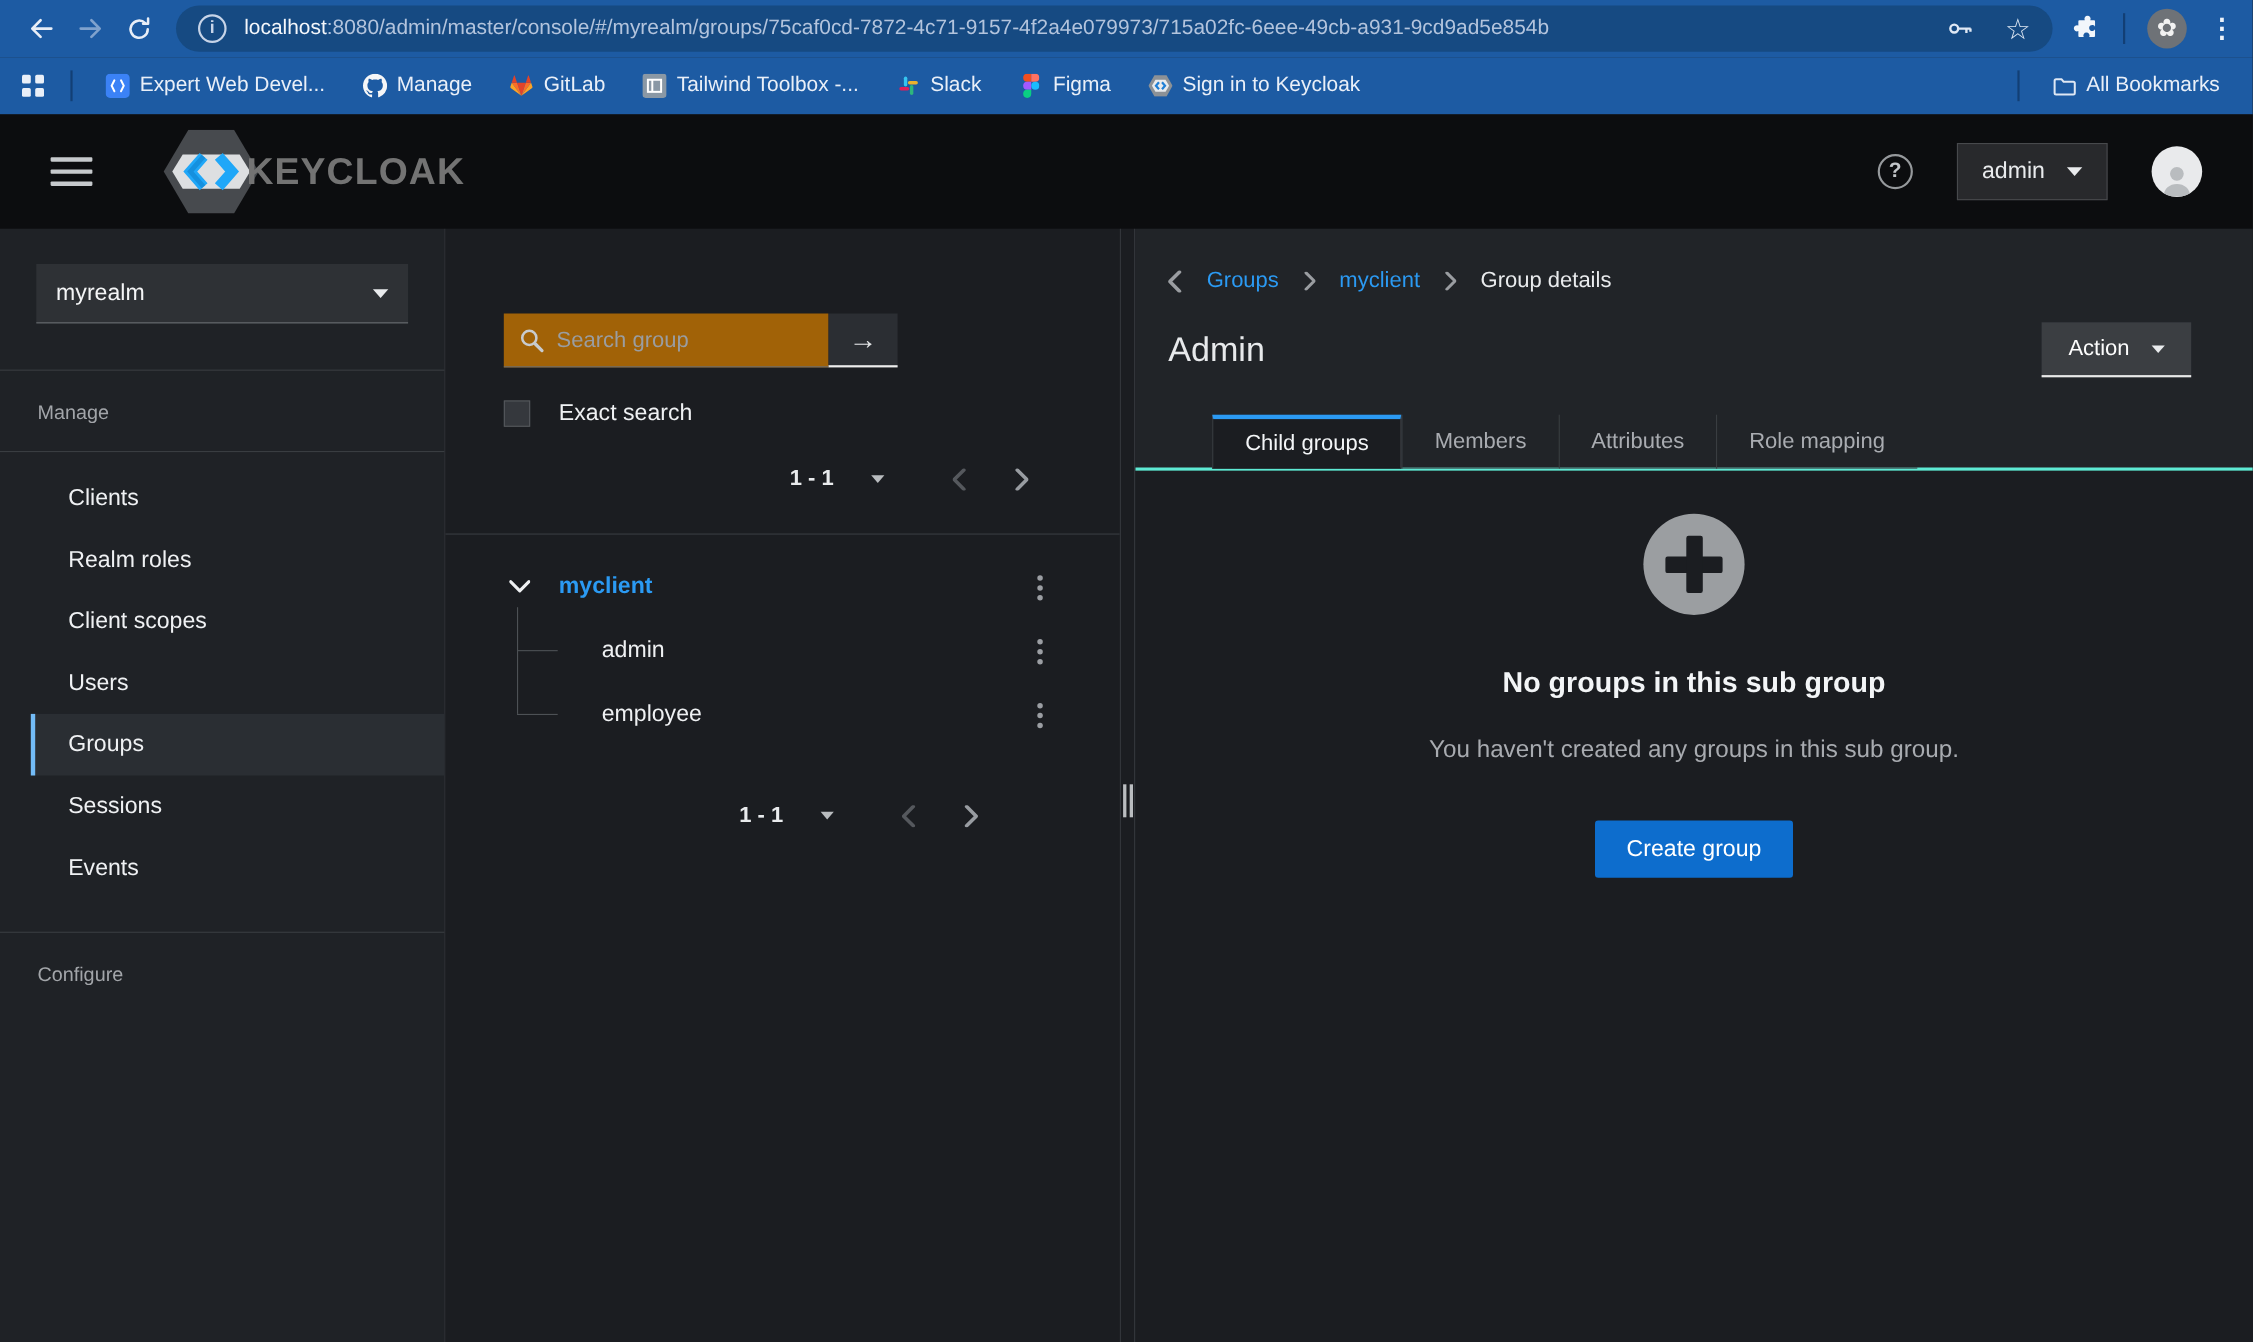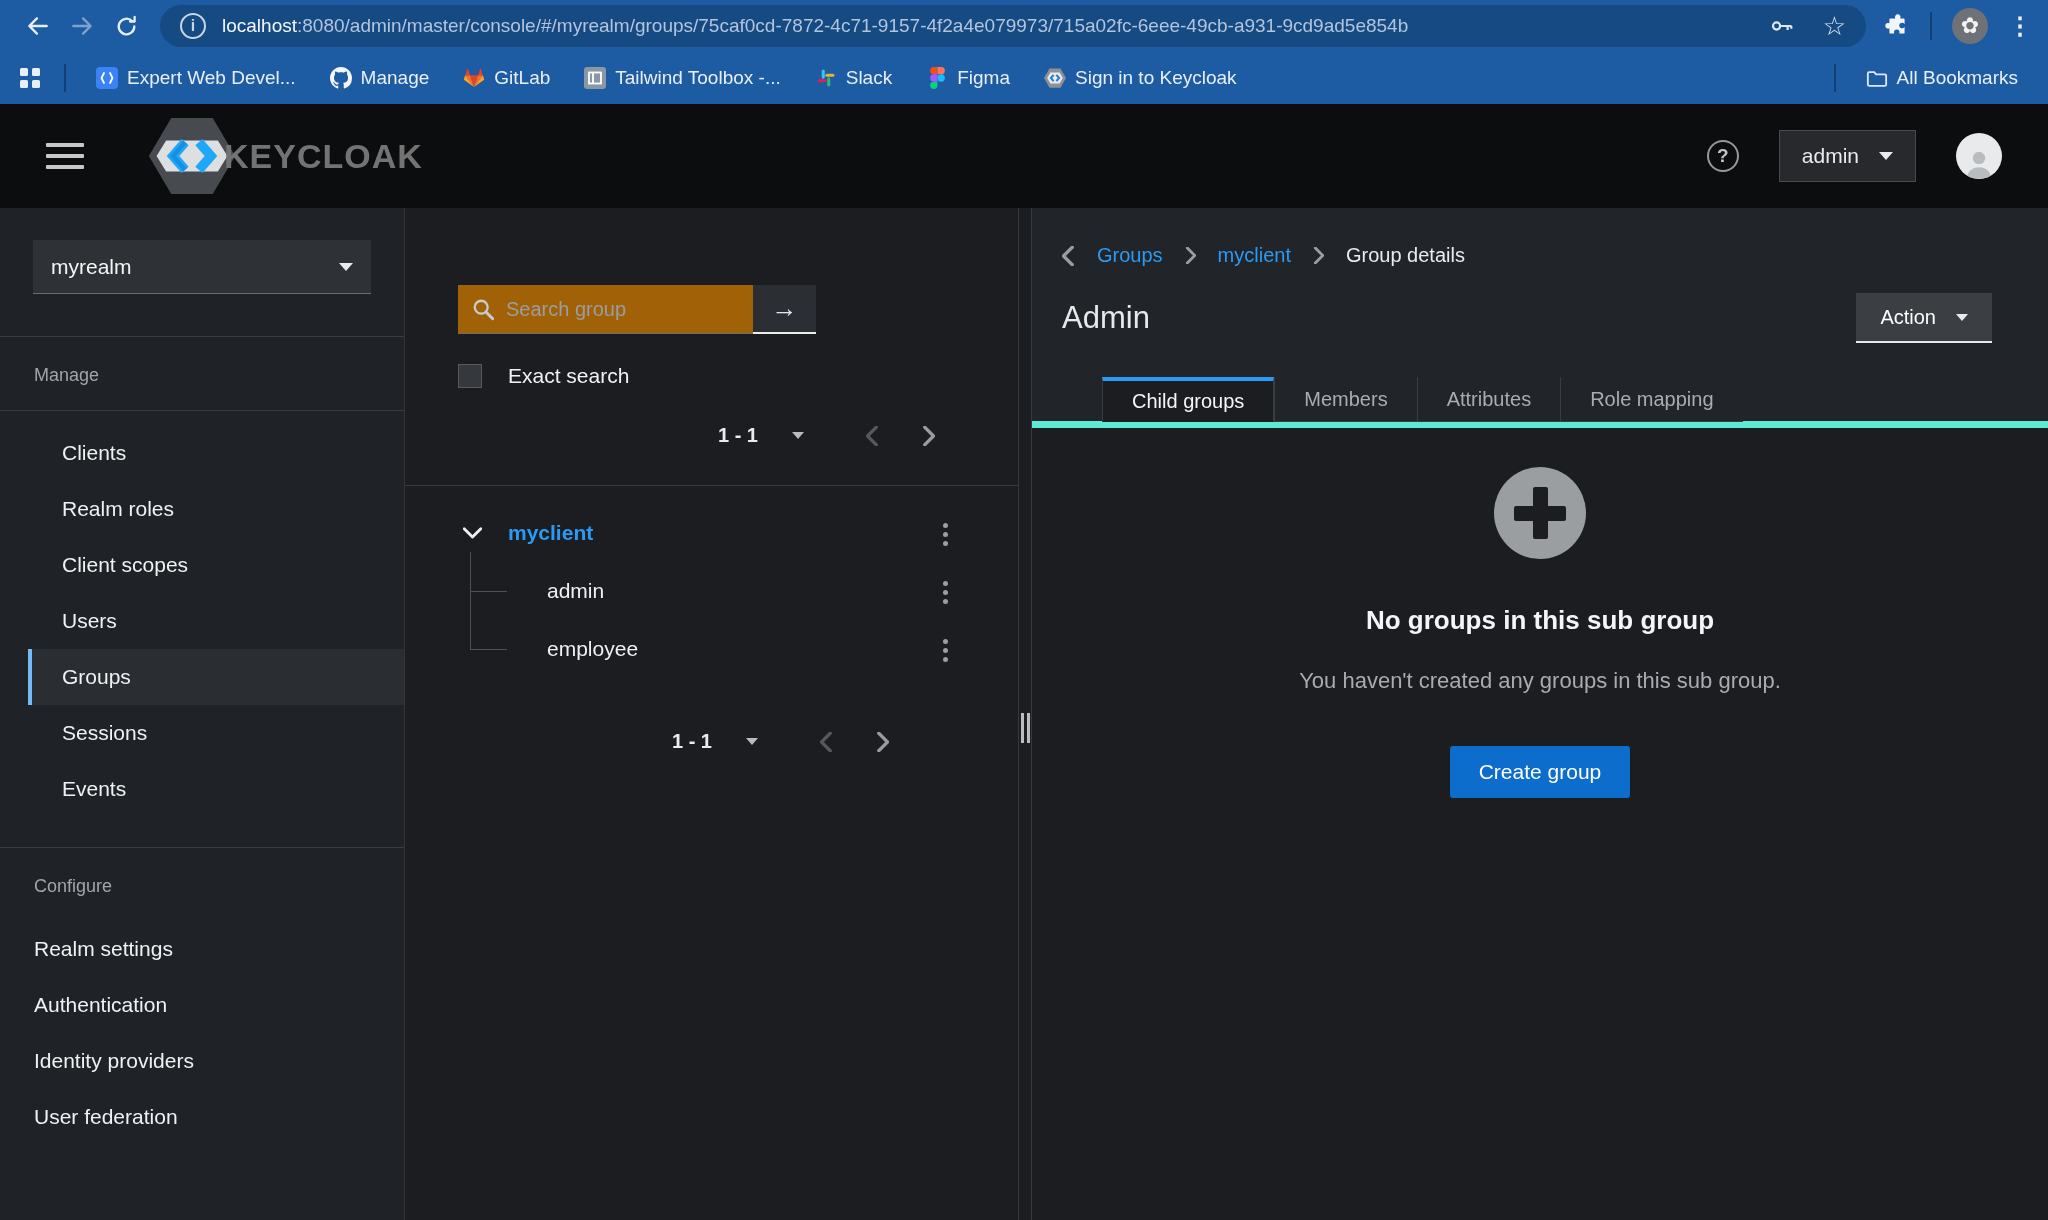--- a/index.html
+++ b/index.html
@@ -106,21 +106,21 @@
   .drag-handle div { width:3px; height:30px; background:#babdc0; }
 
   .right { flex:1; background:#212428; display:flex; flex-direction:column; min-width:0; }
   .breadcrumb { display:flex; align-items:center; gap:22px; padding:36px 0 0 30px; font-size:20px; }
   .bc-link { color:#2b9af3; }
   .bc-cur { color:#e9ebed; }
   .title-row { display:flex; align-items:center; padding:26px 56px 0 30px; }
   .page-title { color:#e7e9eb; font-size:31px; font-weight:400; }
   .action-btn { margin-left:auto; height:50px; background:#3b3e42; border:none; border-bottom:2px solid #e9e9e9;
                 color:#fdfdfd; font-size:20px; display:flex; align-items:center; gap:20px; padding:0 24px; }
-  .tabs { display:flex; margin-top:34px; padding-left:70px; height:51px; border-bottom:7px solid #5eead4; }
+  .tabs { display:flex; margin-top:34px; padding-left:70px; height:51px; border-bottom:3px solid #5eead4; }
   .tab { display:flex; align-items:center; padding:0 29px; font-size:20px; color:#a9acb1; position:relative;
          border-bottom:1px solid #393d41; margin-bottom:-1px; }
   .tab + .tab { border-left:1px solid #393d41; }
   .tab.active { background:#1b1d21; color:#f3f5f7; border-top:4px solid #2b9af3; border-bottom:1px solid #1b1d21;
                 border-left:1px solid #393d41; border-right:1px solid #393d41; }
   .tab-content { flex:1; background:#1b1d21; display:flex; flex-direction:column; align-items:center; padding-top:39px; }
   .plus-circle { width:92px; height:92px; border-radius:50%; background:#9b9ea1; position:relative; }
   .plus-circle::before, .plus-circle::after { content:""; position:absolute; background:#1b1d21; border-radius:2px; }
   .plus-circle::before { width:52px; height:15px; left:20px; top:38.5px; }
   .plus-circle::after { width:15px; height:52px; left:38.5px; top:20px; }
@@ -319,26 +319,20 @@
       <div class="nav-item">Clients</div>
       <div class="nav-item">Realm roles</div>
       <div class="nav-item">Client scopes</div>
       <div class="nav-item">Users</div>
       <div class="nav-item active">Groups</div>
       <div class="nav-item">Sessions</div>
       <div class="nav-item">Events</div>
     </div>
     <div class="side-div" style="margin-top:30px;"></div>
     <div class="section-label">Configure</div>
-    <div>
-      <div class="nav-item">Realm settings</div>
-      <div class="nav-item">Authentication</div>
-      <div class="nav-item">Identity providers</div>
-      <div class="nav-item">User federation</div>
-    </div>
   </div>
 
   <div class="middle">
     <div class="search-row">
       <div class="search-box">
         <svg width="23" height="23" viewBox="0 0 20 20">
             <circle cx="8" cy="8" r="5.6" fill="none" stroke="#c8cbce" stroke-width="2"></circle>
             <line x1="12.6" y1="12.6" x2="18" y2="18" stroke="#c8cbce" stroke-width="2.6" stroke-linecap="round"></line>
           </svg>
         <input type="text" placeholder="Search group" style="">

